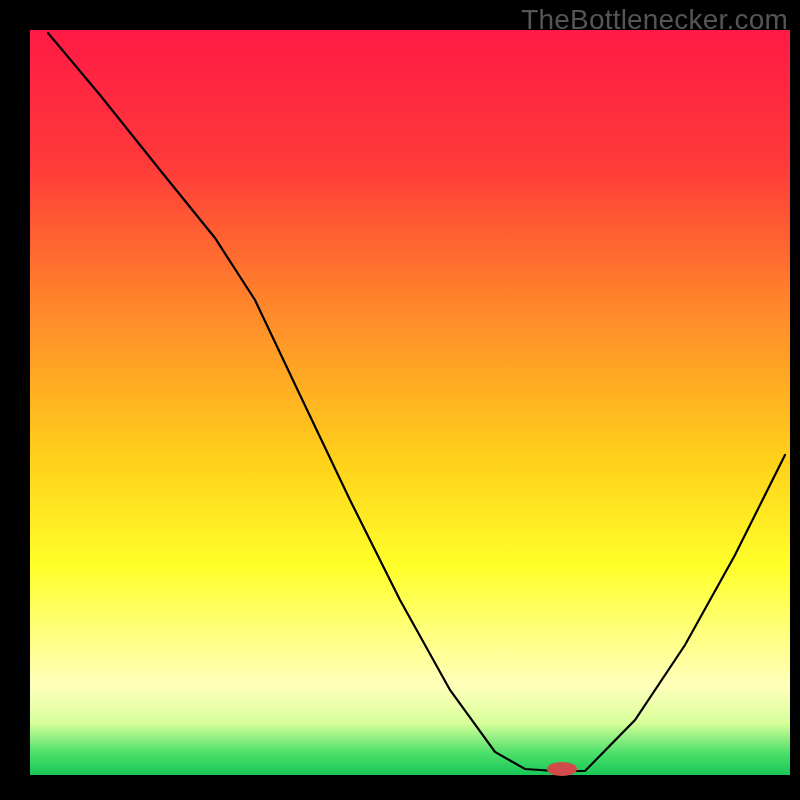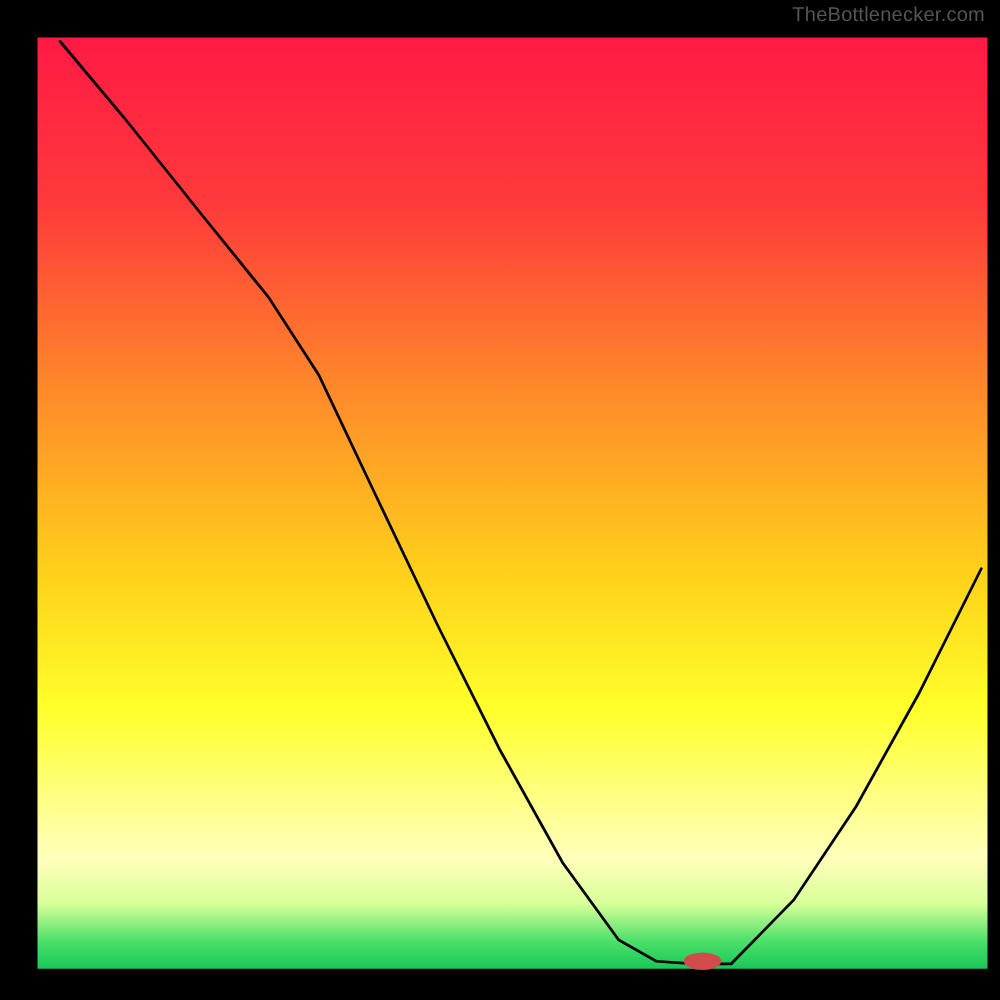--- a/index.html
+++ b/index.html
@@ -9,21 +9,21 @@
     height: 800px;
     background: #000;
     position: relative;
     font-family: Arial, Helvetica, sans-serif;
   }
   .watermark {
     position: absolute;
     top: 4px;
     right: 12px;
     color: #555;
-    font-size: 16px;
+    font-size: 28px;
     font-weight: 500;
     z-index: 10;
     letter-spacing: 0.2px;
   }
   .stage {
     position: absolute;
     top: 0;
     left: 0;
     width: 800px;
     height: 800px;

